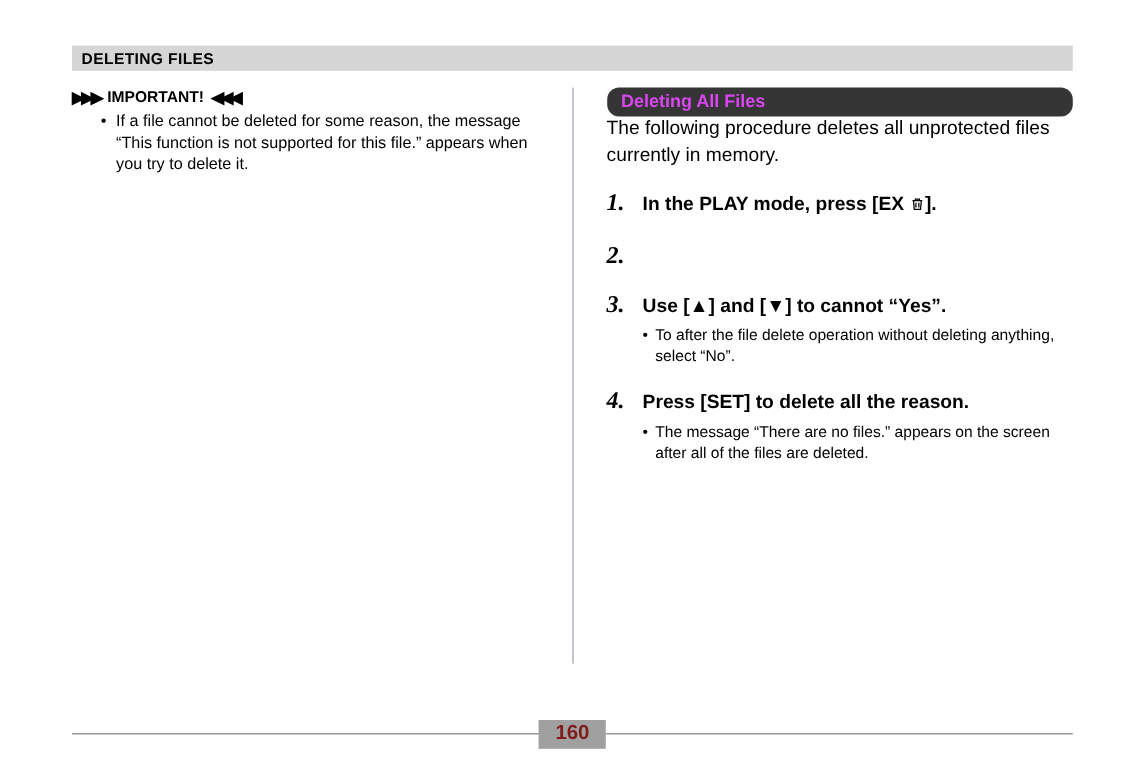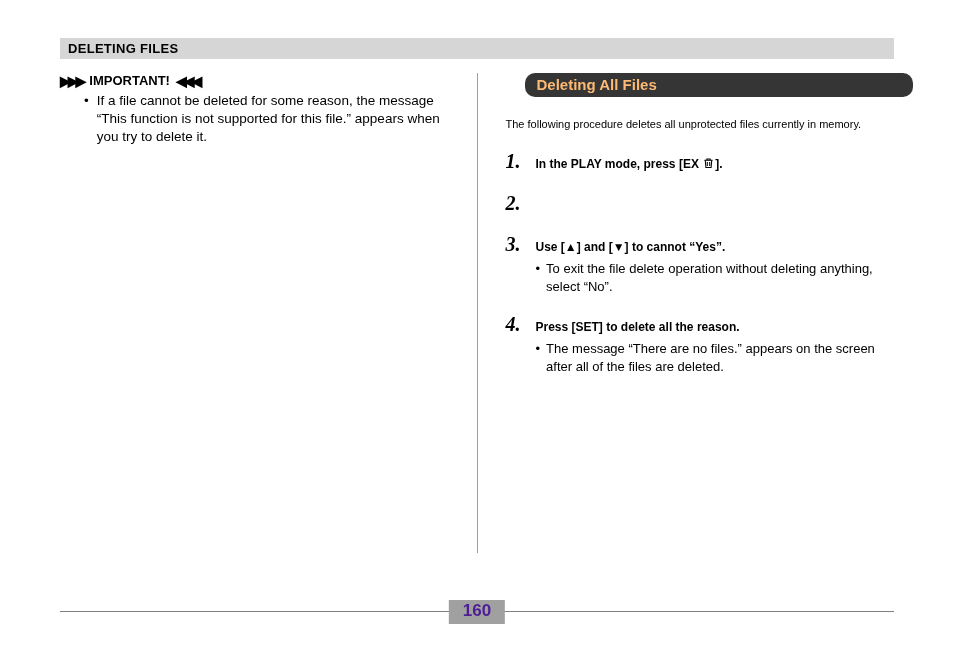--- a/index.html
+++ b/index.html
@@ -77,53 +77,52 @@
   }
   .bullet-row {
     display: flex;
     gap: 8px;
   }
   .bullet-dot {
     flex: 0 0 auto;
   }
   .section-pill {
     background: #353535;
-    color: #fdba74;
+    color: #d946ef;
     border-radius: 10px;
     padding: 3px 12px 4px 12px;
     font-weight: bold;
     font-size: 15px;
     display: inline-block;
     width: 100%;
     box-sizing: border-box;
-    margin-left: 19px;
   }
   .intro-text {
-    margin-top: 20px;
-    font-size: 11px;
+    margin-top: 0;
+    font-size: 16px;
     line-height: 1.35;
   }
   .step {
     margin-top: 18px;
   }
   .step-row {
     display: flex;
     align-items: baseline;
     gap: 8px;
   }
   .step-num {
     font-family: "Times New Roman", Times, serif;
     font-style: italic;
     font-weight: bold;
     font-size: 20px;
     min-width: 22px;
   }
   .step-text {
     font-weight: bold;
-    font-size: 12px;
+    font-size: 16px;
     line-height: 1.35;
   }
   .sub-bullet {
     margin-top: 4px;
     padding-left: 30px;
     font-size: 13px;
     line-height: 1.35;
   }
   .sub-bullet .bullet-row { gap: 6px; }
   .trash-icon {
@@ -140,21 +139,21 @@
     border: none;
     border-top: 1px solid #808080;
     margin: 0;
   }
   .page-num-box {
     position: absolute;
     left: 50%;
     transform: translateX(-50%);
     top: -11px;
     background: #a0a0a0;
-    color: #4c1d95;
+    color: #7f1d1d;
     font-weight: bold;
     font-size: 17px;
     padding: 1px 14px 3px 14px;
   }
 </style>
 </head>
 <body>
 
 <div class="page">
 
@@ -215,21 +214,21 @@
 
       
       <div class="step">
         <div class="step-row">
           <span class="step-num">3.</span>
           <span class="step-text">Use [▲] and [▼] to cannot “Yes”.</span>
         </div>
         <div class="sub-bullet">
           <div class="bullet-row">
             <span class="bullet-dot">•</span>
-            <span>To exit the file delete operation without deleting anything, select “No”.</span>
+            <span>To after the file delete operation without deleting anything, select “No”.</span>
           </div>
         </div>
       </div>
 
       
       <div class="step">
         <div class="step-row">
           <span class="step-num">4.</span>
           <span class="step-text">Press [SET] to delete all the reason.</span>
         </div>

